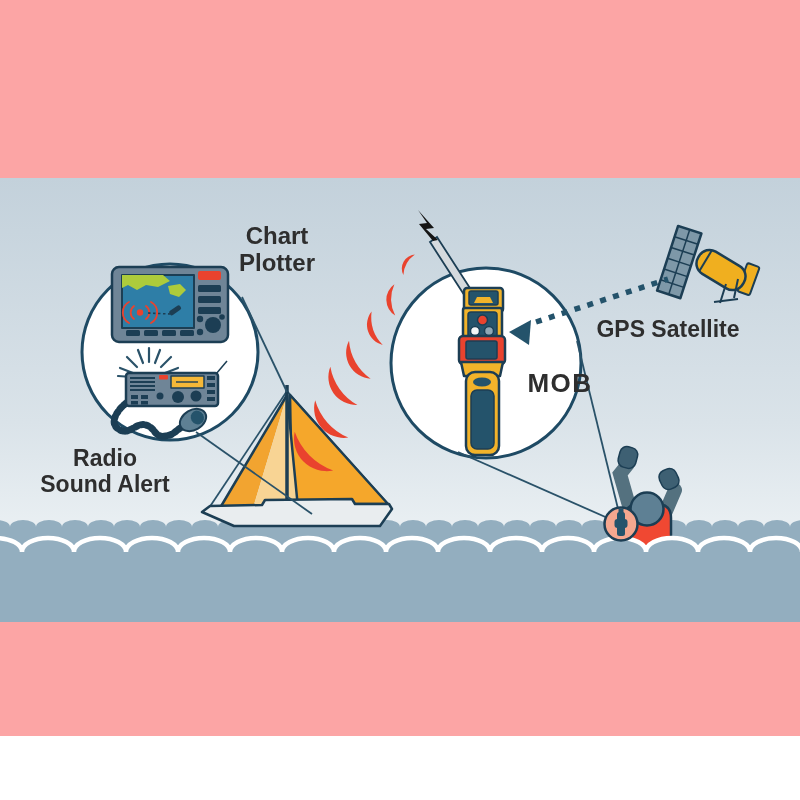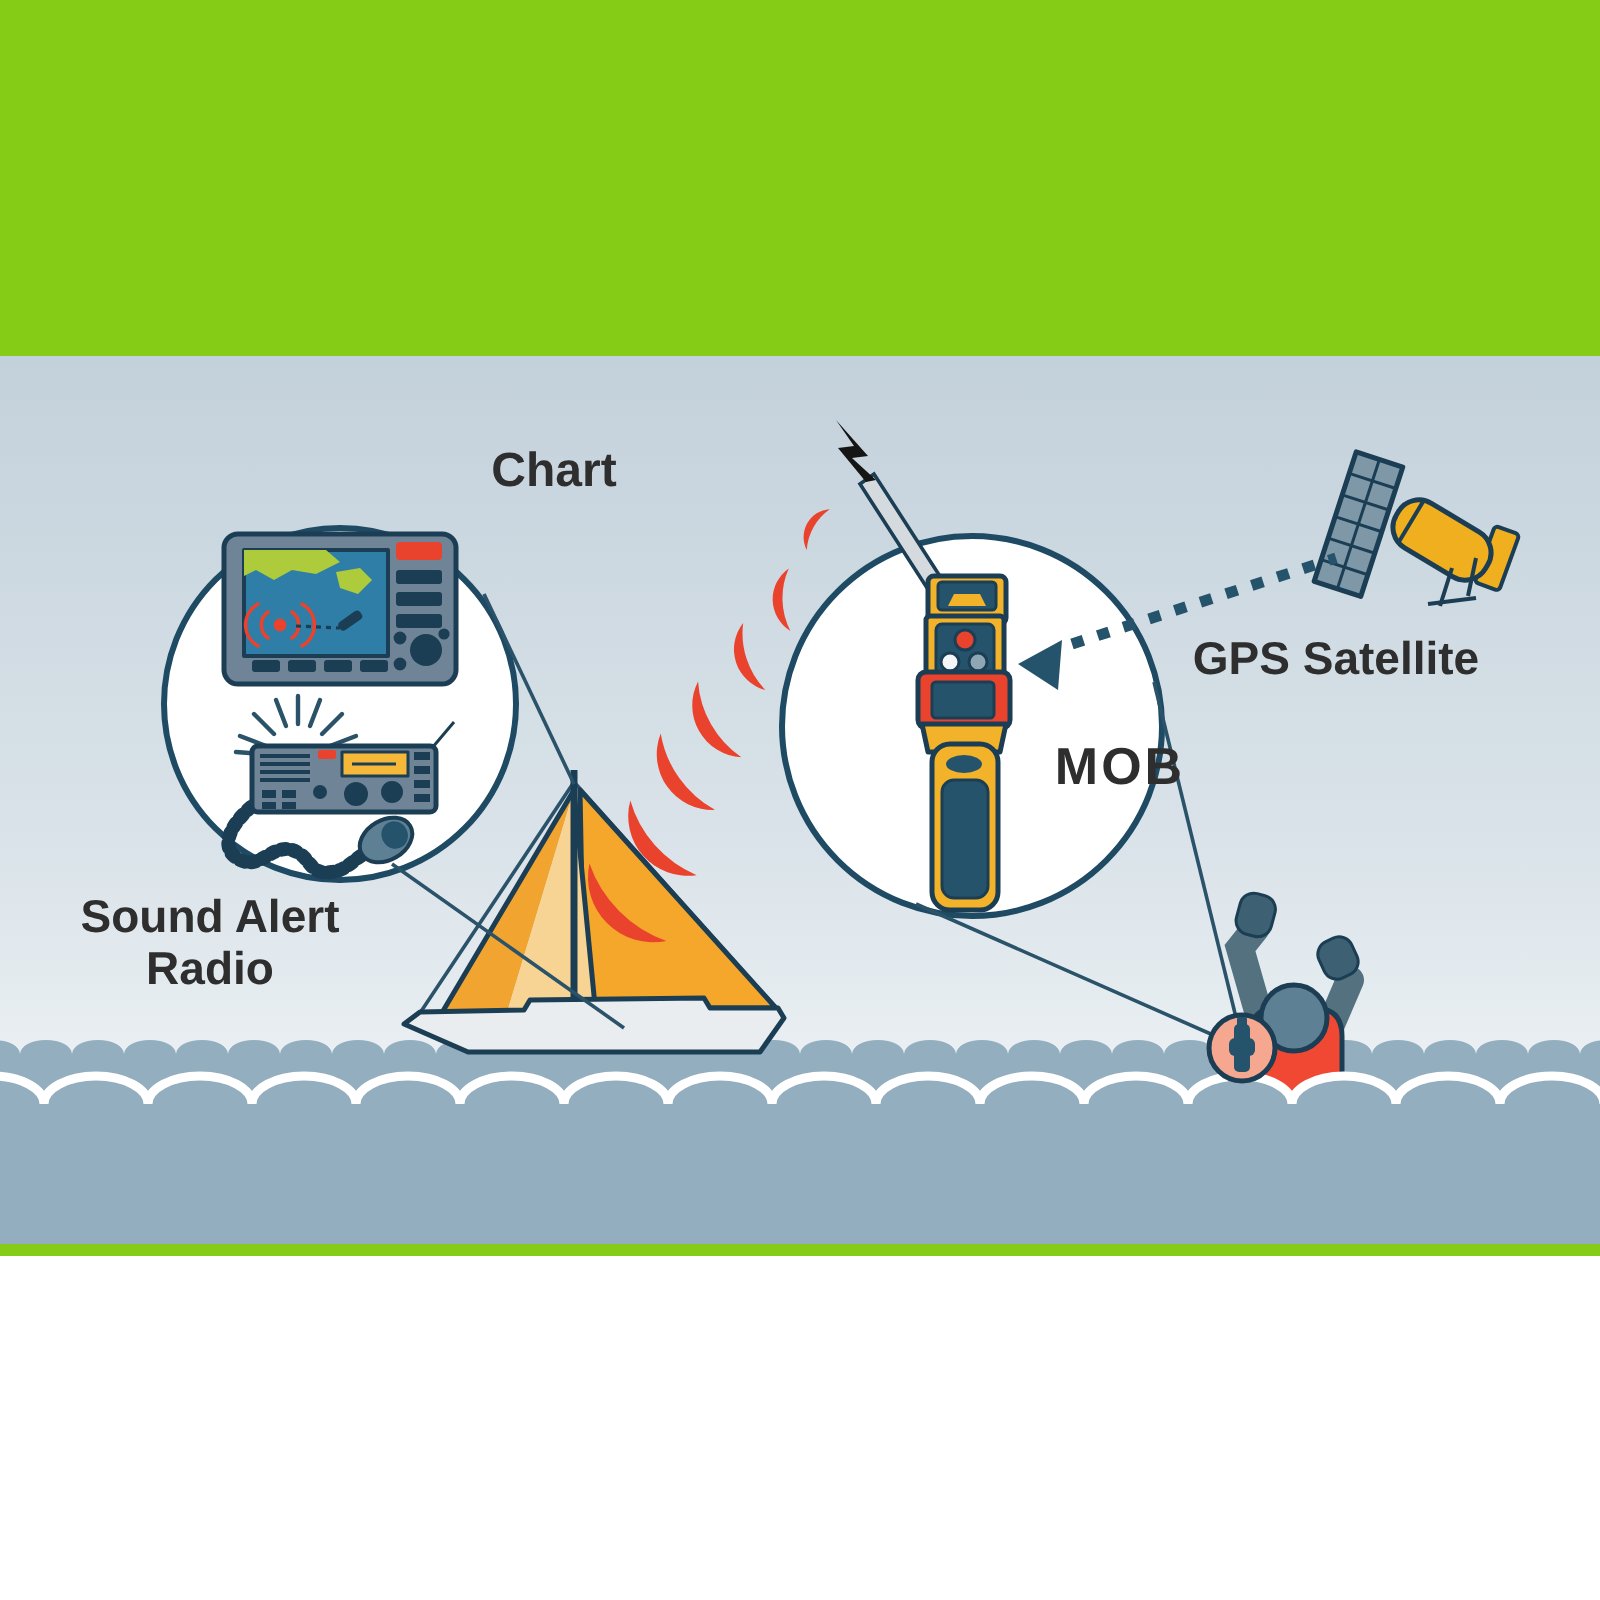--- a/index.html
+++ b/index.html
@@ -7,21 +7,21 @@
     --water:#93AEBF; --outline-navy:#1C3E54; --signal-red:#E9432E;
     --device-gray:#6F8597; --screen-blue:#2E7EA7; --land-green:#ADCB3B;
     --display-amber:#F5B838; --beacon-yellow:#F2B32A; --panel-teal:#24536B;
     --sail-orange:#F5A72B; --sail-light:#F8D494; --sail-shade:#F2A430;
     --hull-gray:#E9EDEF; --vest-red:#F04832; --salmon:#F5A78F;
     --arm-slate:#54717F; --mitten-slate:#3E6073; --head-slate:#5E8094;
     --sat-panel:#7E98A8; --sat-body:#F0AF1F; --line-thin:#2A5269;
     --circle-stroke:#1E4A64; --label-ink:#2E2E2E; --antenna-gray:#D5DADE;
   }
   html,body{margin:0;padding:0;background:#fff;}
-  .page{position:relative;width:800px;height:628px;background:#84cc16;overflow:hidden;
+  .page{position:relative;width:800px;height:736px;background:#fca5a5;overflow:hidden;
         font-family:"Liberation Sans",sans-serif;}
   .scene{position:absolute;left:0;top:178px;width:800px;height:444px;}
   svg{display:block;}
   
   .o{stroke:var(--outline-navy);stroke-width:2.5;stroke-linejoin:round;}
   .o15{stroke:var(--outline-navy);stroke-width:1.5;stroke-linejoin:round;}
   .o2{stroke:var(--outline-navy);stroke-width:2;stroke-linejoin:round;}
   .nofill{fill:none;} .f-red{fill:var(--signal-red);} .f-navy{fill:var(--outline-navy);}
   .f-dev{fill:var(--device-gray);} .f-screen{fill:var(--screen-blue);} .f-land{fill:var(--land-green);}
   .f-amber{fill:var(--display-amber);} .f-yellow{fill:var(--beacon-yellow);} .f-teal{fill:var(--panel-teal);}
@@ -230,21 +230,22 @@
       <g>
         <circle class="f-salmon o" cx="621" cy="346" r="16.5"></circle>
         <rect class="f-teal" x="617" y="334" width="8" height="24" rx="2.5"></rect>
         <rect class="f-teal" x="614.5" y="341" width="13" height="9" rx="3"></rect>
         <rect class="f-teal" x="618.5" y="330.5" width="5" height="5" rx="1"></rect>
       </g>
     </svg>
 
     <div class="lbl lbl-chart">
       <div>Chart</div>
+      <div>Plotter</div>
     </div>
     <div class="lbl lbl-radio">
+      <div>Radio</div>
       <div>Sound Alert</div>
-      <div>Radio</div>
     </div>
     <div class="lbl lbl-mob">MOB</div>
     <div class="lbl lbl-gps">GPS Satellite</div>
   </div>
 </div>
 
 </body></html>

